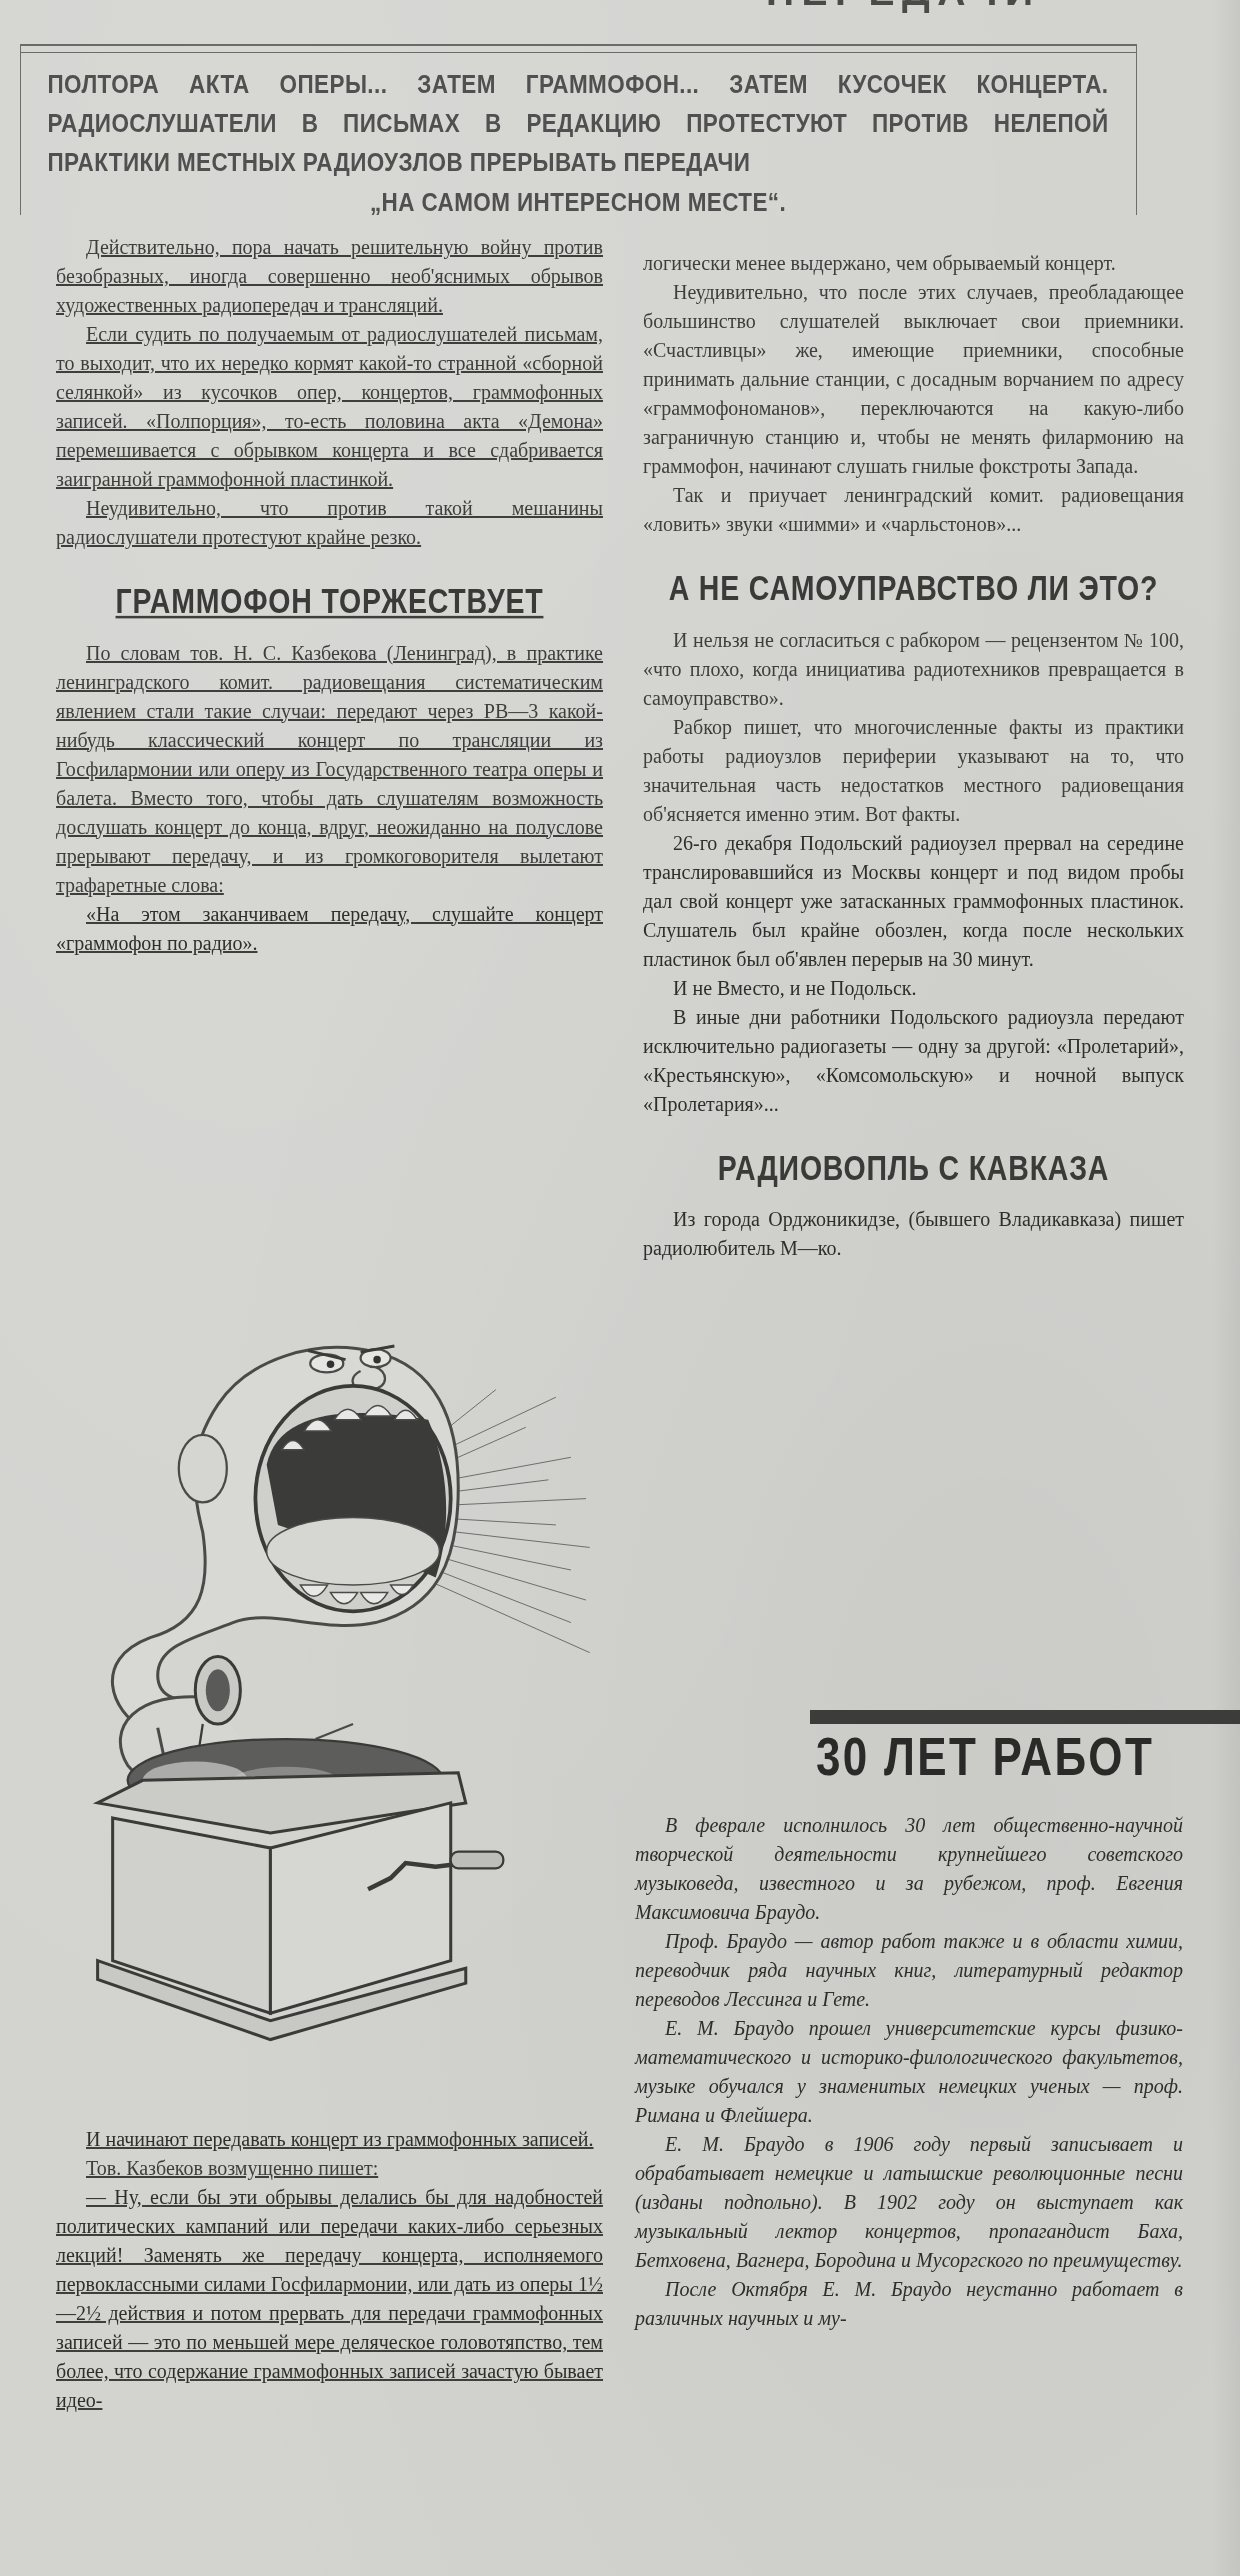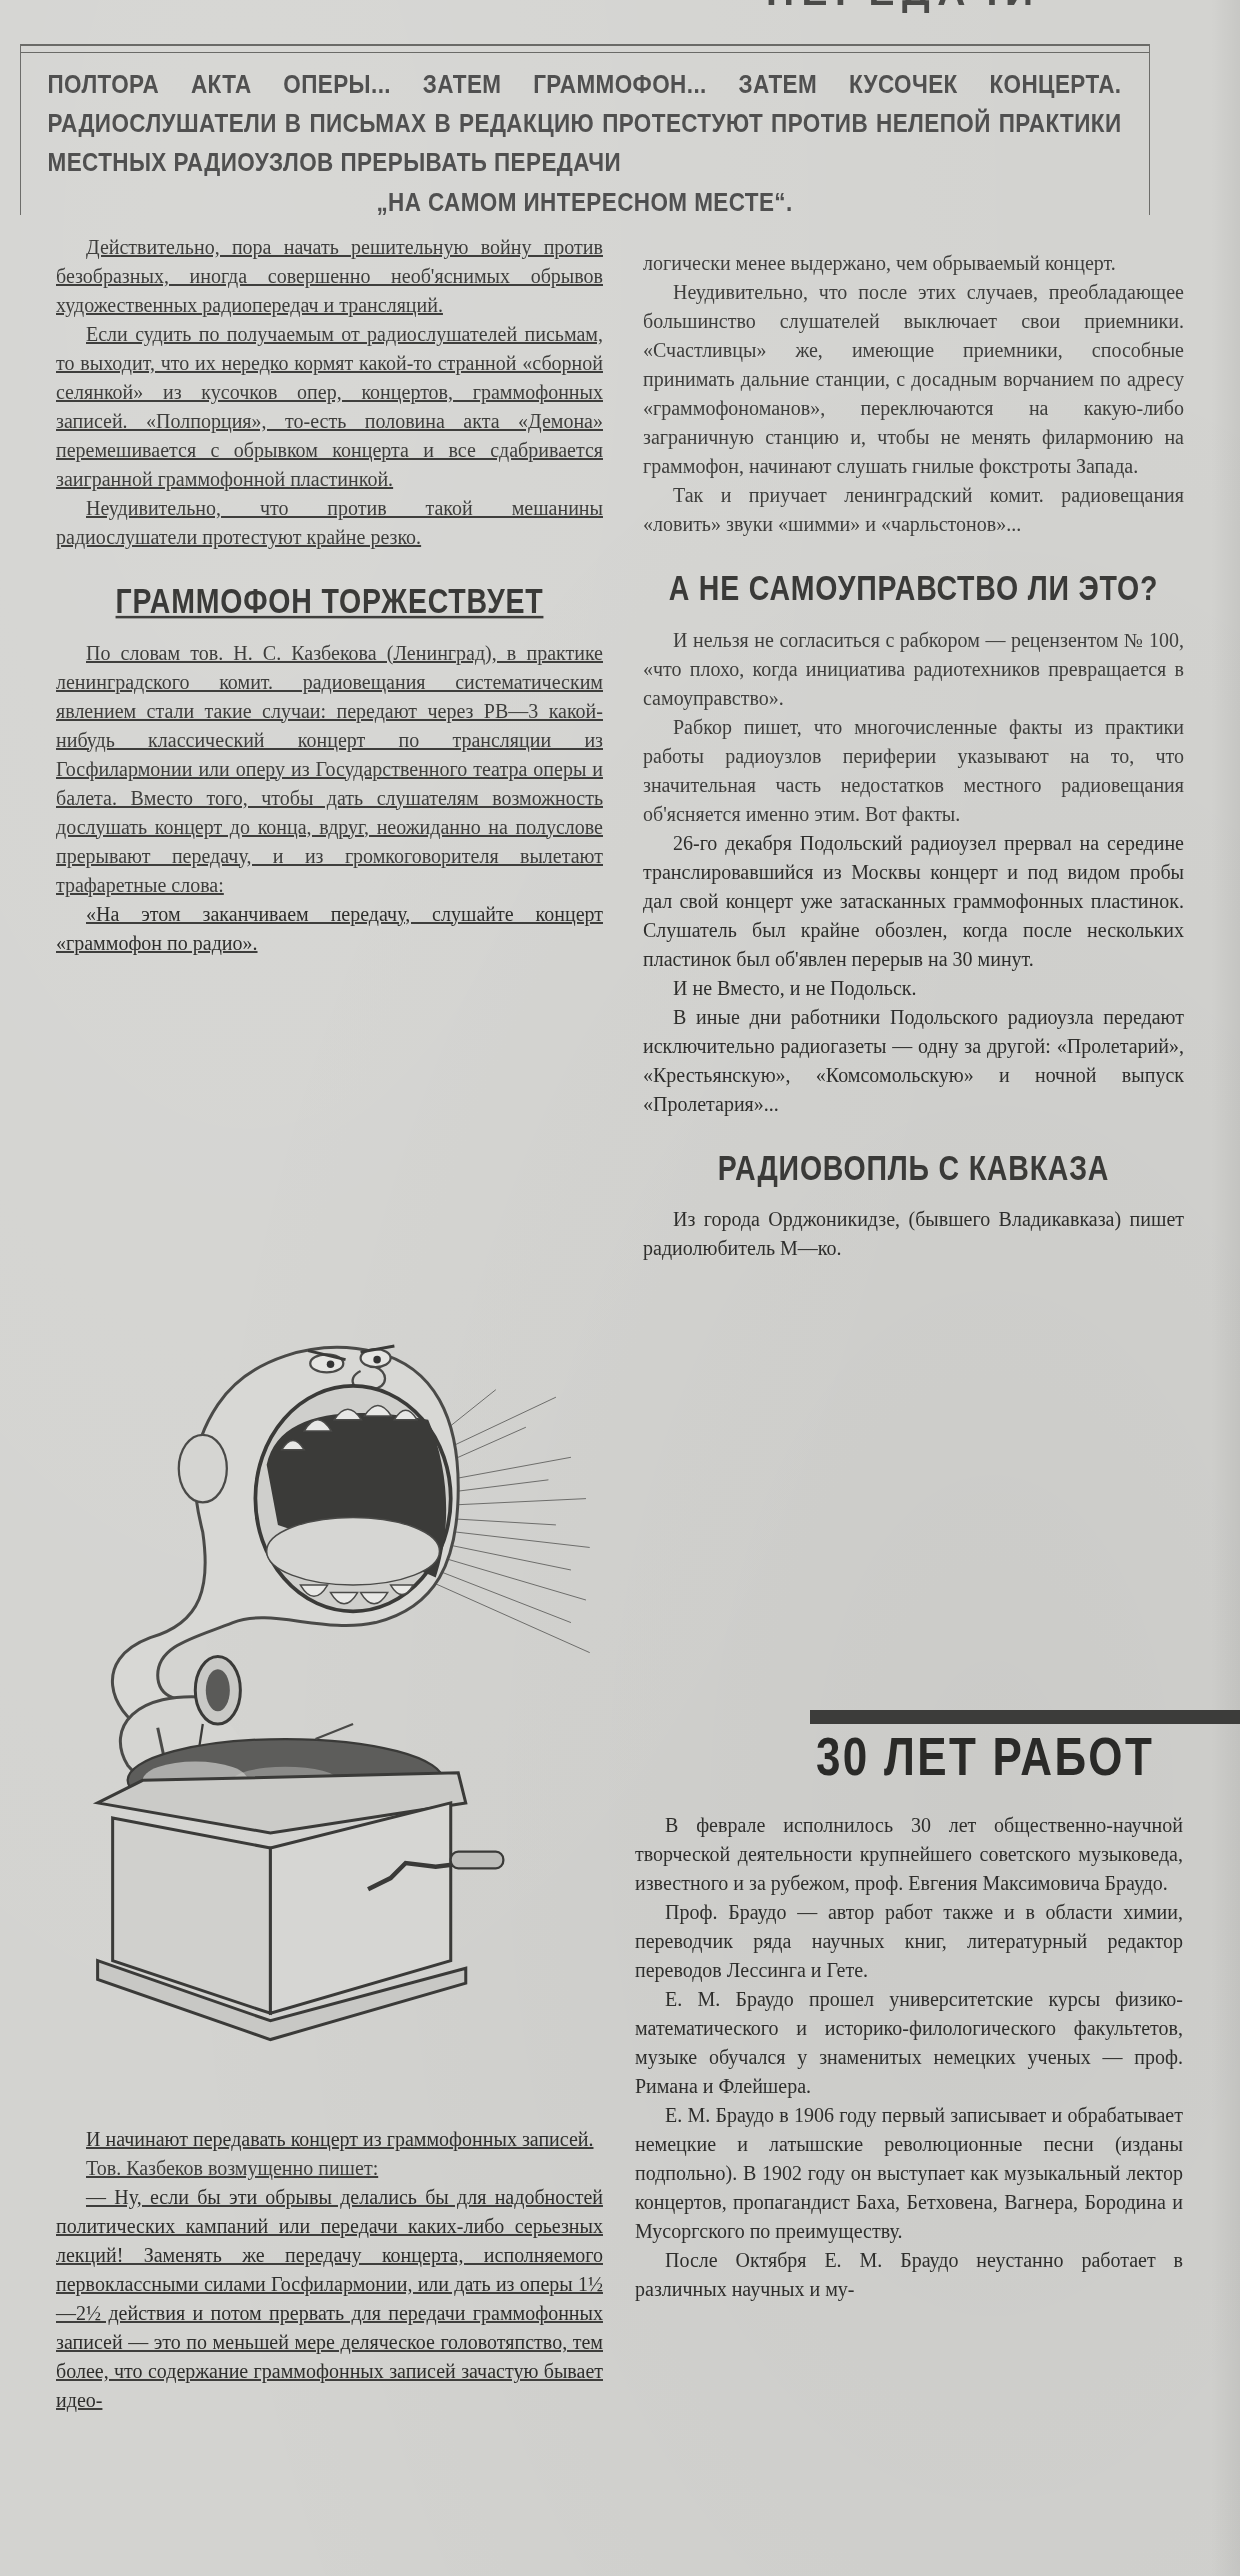--- a/index.html
+++ b/index.html
@@ -23,21 +23,21 @@
   }
   .top-masthead {
     position: absolute; left: 766px; top: -30px; width: 466px; height: 45px;
     font-family: "Liberation Sans", "DejaVu Sans", sans-serif;
     font-weight: bold; font-size: 39px; letter-spacing: 7.5px;
     color: #4a4a48; overflow: hidden; white-space: nowrap;
   }
   
   .lead-box {
     position: absolute; left: 19.5px; top: 44px; width: 1115px; height: 171px;
-    border-left: 1.5px solid #6d6d6a; border-right: 1.5px solid #6d6d6a; padding-left: 13px;
+    border-left: 1.5px solid #6d6d6a; border-right: 1.5px solid #6d6d6a;
   }
   .lead-box .rule {
     position: absolute; left: 0; right: 0; top: 0; height: 6px;
     border-top: 2.3px solid #6a6a67; border-bottom: 1.5px solid #6a6a67;
   }
   .lead-text {
     position: absolute; left: 27px; right: 27px; top: 21px;
     font-family: "Liberation Sans", "DejaVu Sans", sans-serif;
     font-weight: bold; font-size: 22.5px; line-height: 35px;
     color: #505050; text-align: justify; letter-spacing: 0.4px;
@@ -69,21 +69,21 @@
     position: absolute; left: 810px; top: 1710px; width: 431px; height: 13.5px;
     background: #3c3c3a;
   }
   .anniv-title {
     position: absolute; left: 816px; top: 1727px; width: 425px; height: 53px;
     overflow: hidden; white-space: nowrap;
     font-family: "Liberation Sans", "DejaVu Sans", sans-serif; font-weight: bold;
     font-size: 44px; color: #2a2a28; letter-spacing: 2.3px;
     transform: scaleY(1.2); transform-origin: top left;
   }
-  .col-anniv { left: 635px; top: 1811px; width: 548px; }
+  .col-anniv { left: 635px; top: 1811px; width: 548px; font-style: italic; }
 </style>
 </head>
 <body>
 
 <div class="page">
   <div class="right-edge-shade"></div>
 
   <div class="top-masthead">ПЕРЕДАЧИ</div>
 
   <div class="lead-box">

